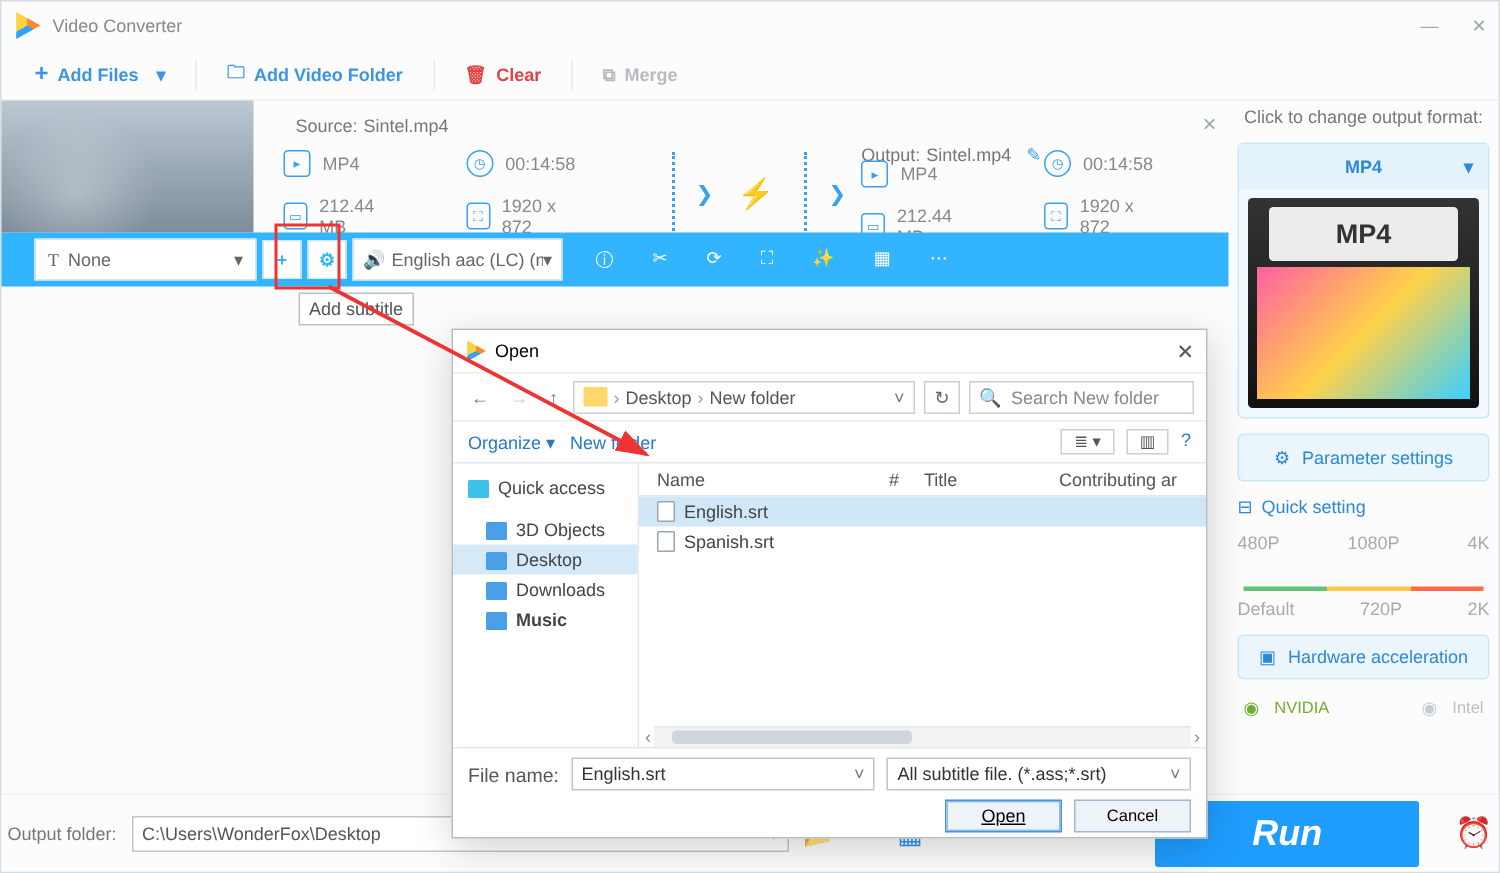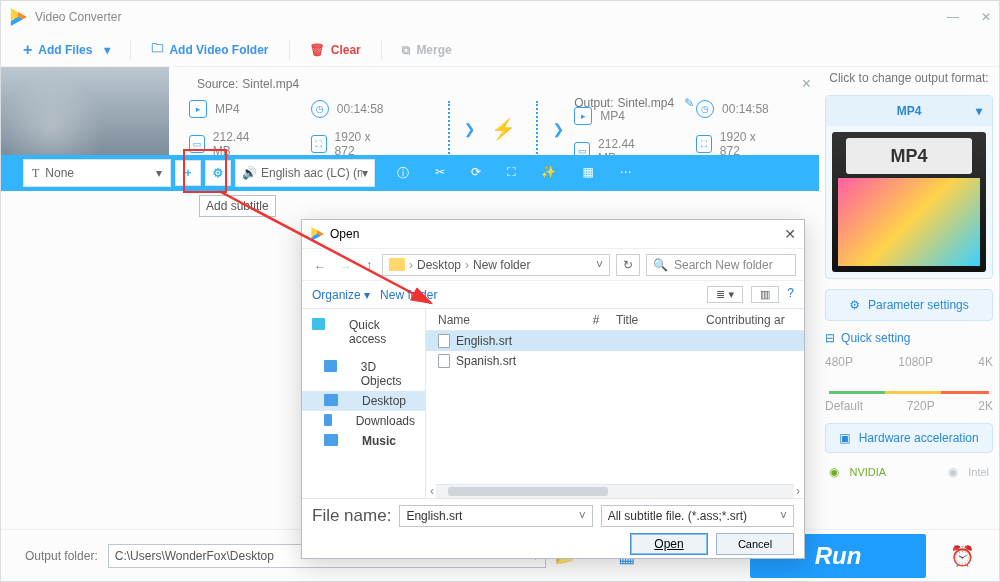--- a/index.html
+++ b/index.html
@@ -65,21 +65,21 @@
 .qslabel{color:#2c88d8;display:flex;align-items:center;gap:6px}
 .qslider{height:30px;position:relative;margin:0 4px}
 .qslider .track{position:absolute;left:0;right:0;top:22px;height:3px;background:linear-gradient(to right,#65c27a 0 35%,#ffca4a 35% 70%,#ff6a4a 70% 100%)}
 .qticks{display:flex;justify-content:space-between;color:#aaa;font-size:10px}
 .hw{height:30px;background:#eaf5fc;border:1px solid #cfe6f7;border-radius:4px;display:flex;align-items:center;justify-content:center;gap:8px;color:#2c88d8}
 .gpus{display:flex;gap:10px;align-items:center;padding:2px 4px}
 .gpus .nv{color:#6fae2a;font-weight:normal;font-size:11px}
 .gpus .intel{color:#b9c0c8;font-size:11px}
 
 
-.bottombar{position:absolute;left:0;right:0;bottom:0;height:52px;display:flex;align-items:center;padding:0 24px;gap:10px;background:#fcfcfd;border-top:1px solid #eef0f2}
+.bottombar{position:absolute;left:0;right:0;bottom:0;height:52px;display:flex;align-items:center;padding:0 4px;gap:10px;background:#fcfcfd;border-top:1px solid #eef0f2}
 .bottombar .lbl{color:#777}
 .pathbox{flex:0 0 438px;height:24px;border:1px solid #c0c6cd;padding:0 6px;display:flex;align-items:center;color:#555;background:#fff}
 .pathbox .dd{margin-left:auto;color:#888}
 .folicon{color:#2c95e8;font-size:18px}
 .runbtn{margin-left:auto;width:176px;height:44px;background:#1f9dff;color:#fff;font-size:24px;font-weight:bold;font-style:italic;display:flex;align-items:center;justify-content:center;border-radius:2px}
 .alarm{color:#33b4ff;font-size:20px;margin-left:14px}
 
 
 .opendlg{position:absolute;left:300px;top:152px;width:504px;height:340px;background:#fff;border:1px solid #b6bcc4;box-shadow:0 6px 24px rgba(0,0,0,.18);z-index:20;display:flex;flex-direction:column}
 .dlgtitle{height:28px;display:flex;align-items:center;padding:0 8px}
@@ -90,39 +90,39 @@
 .crumb{flex:1;height:22px;border:1px solid #c9cfd6;display:flex;align-items:center;padding:0 6px;gap:4px;background:#fff;font-size:11px;color:#555}
 .crumb .fic{width:16px;height:13px;background:#ffd76a;border-radius:1px}
 .crumb .sep2{color:#999}
 .reload{border:1px solid #c9cfd6;width:24px;height:22px;display:flex;align-items:center;justify-content:center;color:#666}
 .search{border:1px solid #c9cfd6;height:22px;flex:0 0 150px;display:flex;align-items:center;padding:0 6px;color:#888;font-size:11px;gap:6px}
 .dlgtool{height:28px;display:flex;align-items:center;padding:0 10px;gap:10px;color:#2878c7;font-size:12px;border-top:1px solid #eee}
 .dlgtool .right{margin-left:auto;display:flex;gap:8px;color:#555}
 .dlgtool .viewbtn{border:1px solid #c9cfd6;padding:1px 8px;font-size:11px}
 .dlgbody{flex:1;display:flex;border-top:1px solid #e4e7eb;overflow:hidden}
 .tree{width:124px;border-right:1px solid #e4e7eb;padding:6px 0;overflow:hidden}
-.tnode{display:flex;align-items:flex-start;gap:24px;padding:3px 10px;color:#444;font-size:11px;cursor:pointer}
+.tnode{display:flex;align-items:flex-end;gap:6px;padding:3px 10px;color:#444;font-size:11px;cursor:pointer}
 .tnode.sel{background:#d6e9f8}
 .tnode .tic{width:14px;height:12px;background:#4aa0e8;border-radius:1px}
 .tnode.star .tic{background:#3cc2ea}
 .tnode.pc .tic{background:#5a7fb0}
 .filearea{flex:1;display:flex;flex-direction:column}
 .fhdr{height:22px;display:flex;align-items:center;border-bottom:1px solid #e4e7eb;font-size:11px;color:#555}
 .fhdr .c1{width:150px;padding-left:12px}
 .fhdr .c2{width:40px;text-align:center}
 .fhdr .c3{width:90px}
 .fhdr .c4{flex:1}
 .frow{height:20px;display:flex;align-items:center;padding-left:12px;gap:6px;font-size:11px;color:#444}
 .frow.sel{background:#d0e7f7}
 .frow .fileic{width:12px;height:14px;border:1px solid #9aa5b1;border-radius:1px;background:#fff}
 .scroll{height:14px;border-top:1px solid #e4e7eb;background:#f1f3f5;position:relative}
 .scroll::before{content:"";position:absolute;left:12px;width:160px;top:2px;bottom:2px;background:#cfd5db;border-radius:3px}
 .dlgfoot{height:60px;border-top:1px solid #e4e7eb;padding:6px 10px;display:flex;flex-direction:column;gap:6px}
 .fn{display:flex;align-items:center;gap:8px}
-.fn label{color:#555;font-size:17px}
+.fn label{color:#555;font-size:13px}
 .fn .inp{flex:1;height:22px;border:1px solid #c0c6cd;padding:0 6px;font-size:11px;color:#333;display:flex;align-items:center;background:#fff}
 .fn .inp .dd{margin-left:auto;color:#777}
 .fn .filter{width:164px}
 .dlgbtns{display:flex;gap:8px;justify-content:flex-end}
 .dlgbtns button{width:78px;height:22px;border:1px solid #9fb8d6;background:#eef3f8;font-size:11px;cursor:pointer}
 .dlgbtns button.primary{border-color:#4a90d9;box-shadow:0 0 0 1px #8ec0ef inset}
 </style>
 </head>
 <body>
 

